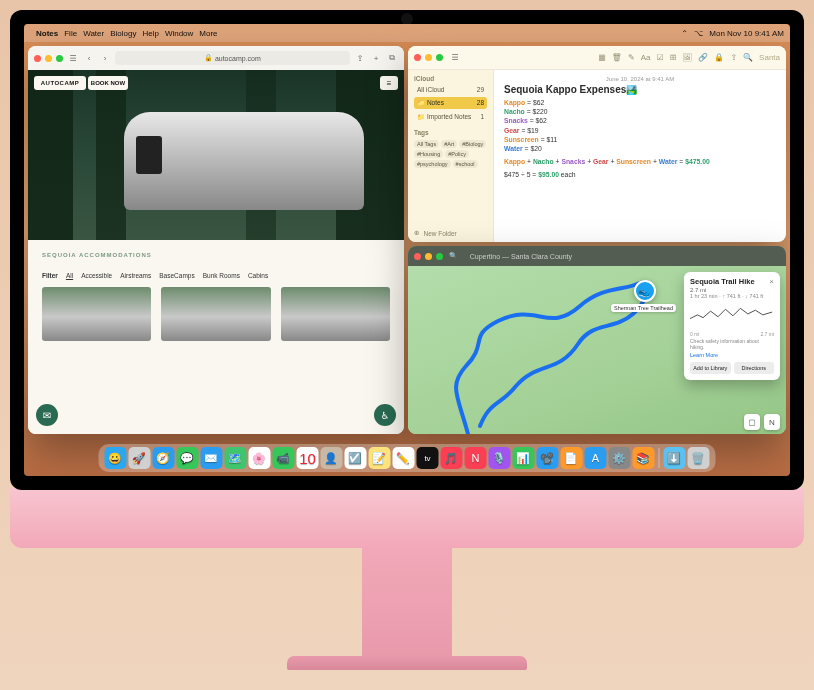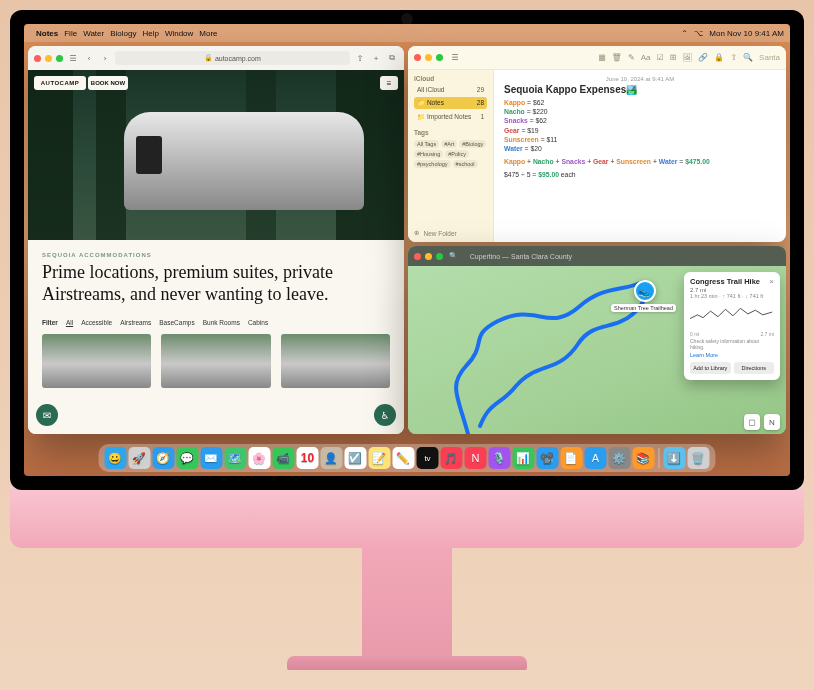--- a/index.html
+++ b/index.html
@@ -148,21 +148,20 @@
         <div class="safari-body">
           <div class="hero">
             <div class="hero-trees"></div>
             <div class="hero-airstream"></div>
             <div class="hero-logo">AUTOCAMP</div>
             <div class="hero-book">BOOK NOW</div>
             <div class="hero-menu">≡</div>
           </div>
           <div class="safari-content">
             <div class="eyebrow">SEQUOIA ACCOMMODATIONS</div>
-            <div class="headline">Prime locations, premium suites, private Airstreams, and never wanting to leave.</div>
             <div class="filterrow">
               <b>Filter</b>
               <span class="active">All</span>
               <span>Accessible</span>
               <span>Airstreams</span>
               <span>BaseCamps</span>
               <span>Bunk Rooms</span>
               <span>Cabins</span>
             </div>
             <div class="thumbs">
@@ -267,21 +266,21 @@
           <span class="loc">Cupertino — Santa Clara County</span>
         </div>
         <div class="maps-canvas">
           <svg class="maps-route" viewBox="0 0 378 168">
             <path d="M60 168 C 50 130, 40 120, 58 100 C 80 78, 60 70, 90 55 C 130 36, 140 68, 172 40 C 195 20, 215 25, 232 17 C 244 12, 240 35, 225 48 C 205 65, 185 55, 170 78 C 150 108, 130 95, 108 120 C 92 140, 82 135, 72 160" stroke="#1a6ff0" stroke-width="4" fill="none" stroke-linejoin="round" stroke-linecap="round"></path>
           </svg>
           <div class="map-pin">👟</div>
           <div class="map-pin-label">Sherman Tree Trailhead</div>
           <div class="maps-card">
             <span style="float:right;color:#888;font-size:8px">×</span>
-            <h4>Congress Trail Hike</h4>
+            <h4>Sequoia Trail Hike</h4>
             <div class="maps-dist">2.7 mi</div>
             <div class="maps-sub">1 hr 23 min · ↑ 741 ft · ↓ 741 ft</div>
             <svg class="elev" viewBox="0 0 90 20">
               <polyline points="0,16 8,12 14,15 22,8 30,14 38,6 46,13 54,5 62,11 70,7 78,12 88,9" stroke="#444" stroke-width="1" fill="none"></polyline>
             </svg>
             <div style="display:flex;justify-content:space-between;font-size:5px;color:#999">
               <span>0 mi</span>
               <span>2.7 mi</span>
             </div>
             <div class="maps-meta">Check safety information about hiking.</div>
@@ -300,21 +299,21 @@
 
       <div class="dock" id="dock">
           <div class="dock-item" style="background: rgb(42, 167, 240);">😀</div>
           <div class="dock-item" style="background: rgb(208, 208, 208);">🚀</div>
           <div class="dock-item" style="background: rgb(42, 157, 240);">🧭</div>
           <div class="dock-item" style="background: rgb(53, 199, 89);">💬</div>
           <div class="dock-item" style="background: rgb(42, 157, 240);">✉️</div>
           <div class="dock-item" style="background: rgb(63, 197, 110);">🗺️</div>
           <div class="dock-item" style="background: rgb(255, 255, 255);">🌸</div>
           <div class="dock-item" style="background: rgb(53, 199, 89);">📹</div>
-          <div class="dock-item" style="background: rgb(255, 255, 255); color: rgb(238, 34, 51); font-weight: 700; font-size: 12px;">10</div>
+          <div class="dock-item" style="background: rgb(255, 255, 255); color: rgb(238, 34, 51); font-weight: 400; font-size: 15px;">10</div>
           <div class="dock-item" style="background: rgb(200, 185, 166);">👤</div>
           <div class="dock-item" style="background: rgb(255, 255, 255);">☑️</div>
           <div class="dock-item" style="background: rgb(254, 226, 122);">📝</div>
           <div class="dock-item" style="background: rgb(255, 255, 255);">✏️</div>
           <div class="dock-item" style="background: rgb(17, 17, 17); font-size: 8px;">tv</div>
           <div class="dock-item" style="background: rgb(250, 62, 84);">🎵</div>
           <div class="dock-item" style="background: rgb(250, 62, 84);">N</div>
           <div class="dock-item" style="background: rgb(162, 84, 240);">🎙️</div>
           <div class="dock-item" style="background: rgb(53, 199, 89);">📊</div>
           <div class="dock-item" style="background: rgb(42, 157, 240);">📽️</div>

